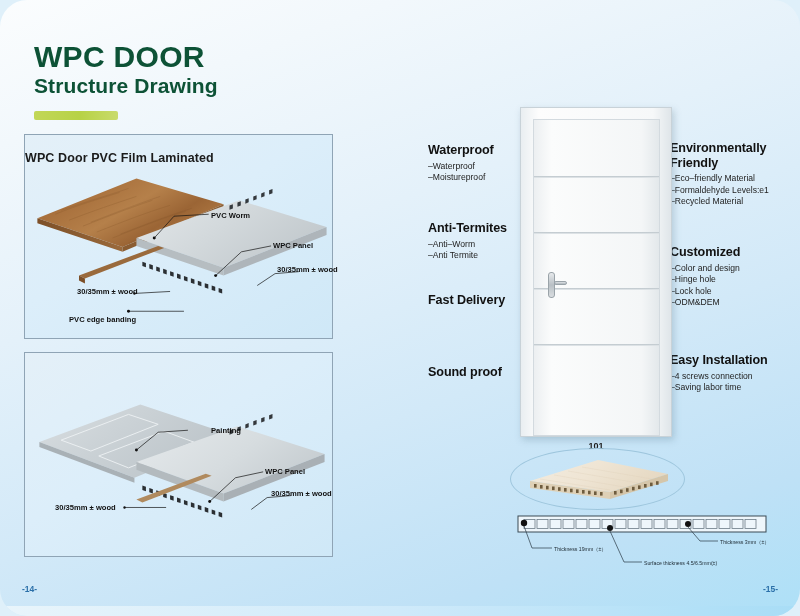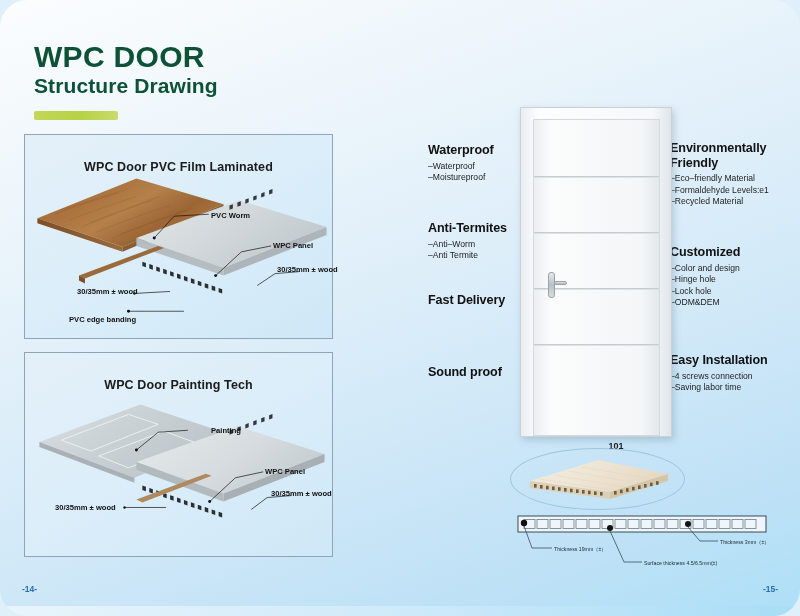--- a/index.html
+++ b/index.html
@@ -36,22 +36,22 @@
 
   .panel{
     position:absolute;left:24px;width:309px;
     border:1px solid #8fa4b5;
     background:linear-gradient(150deg,#e4f0f8 0%,#dceefa 45%,#cfe8f7 100%);
     box-sizing:border-box;
   }
   .panel-1{top:134px;height:205px;}
   .panel-2{top:352px;height:205px;}
   .panel-title{
-    text-align:center;font-size:12.5px;font-weight:bold;color:#1b1b1b;
-    margin-top:25px;letter-spacing:.1px;
+    text-align:left;font-size:12.5px;font-weight:bold;color:#1b1b1b;
+    margin-top:16px;letter-spacing:.1px;
   }
   .panel-art{position:absolute;left:0;top:0;width:100%;height:100%;}
 
   .lbl{position:absolute;font-size:7.6px;font-weight:bold;color:#111;white-space:nowrap;}
 
   
   .right-col{position:absolute;left:372px;top:0;width:428px;height:616px;}
   .right-title{
     position:absolute;left:0;right:0;top:66px;text-align:center;
     font-size:19.5px;font-weight:bold;color:#0a0a0a;letter-spacing:.2px;
@@ -61,21 +61,21 @@
   .feat h4{
     margin:0;font-size:12.6px;font-weight:bold;color:#111;line-height:1.16;letter-spacing:-.1px;
   }
   .feat ul{margin:3px 0 0 0;padding:0;list-style:none;}
   .feat li{font-size:8.6px;color:#222;line-height:1.35;white-space:nowrap;}
 
   .feat-left{text-align:left;left:56px;}
   .feat-right{text-align:left;left:298px;width:132px;}
 
   
-  .door-wrap{position:absolute;left:148px;top:107px;width:152px;height:330px;padding-left:40px;}
+  .door-wrap{position:absolute;left:148px;top:107px;width:152px;height:330px;}
   .door-frame{
     position:absolute;left:0;top:0;width:152px;height:330px;
     background:linear-gradient(90deg,#e9eef1 0%,#fdfdfd 12%,#f6f8f9 88%,#dfe5e9 100%);
     border:1px solid #c8d2d8;box-sizing:border-box;
     box-shadow:2px 3px 7px rgba(80,110,130,.28);
   }
   .door-leaf{
     position:absolute;left:12px;top:11px;right:11px;bottom:0;
     background:linear-gradient(90deg,#eceff1 0%,#fbfcfc 14%,#f4f6f7 86%,#e3e8eb 100%);
     border:1px solid #d3dadf;box-sizing:border-box;
@@ -216,21 +216,20 @@
       </svg>
 
       <div class="lbl" style="left:186px;top:76px;">PVC Worm</div>
       <div class="lbl" style="left:248px;top:106px;">WPC Panel</div>
       <div class="lbl" style="left:252px;top:130px;">30/35mm ± wood</div>
       <div class="lbl" style="left:52px;top:152px;">30/35mm ± wood</div>
       <div class="lbl" style="left:44px;top:180px;">PVC edge banding</div>
     </div>
 
     <div class="panel panel-2">
-      <div class="panel-title">WPC Door Painting Tech</div>
       <svg class="panel-art" viewBox="0 0 309 205">
         <defs>
           <linearGradient id="paint" x1="0" y1="0" x2="1" y2="0.5">
             <stop offset="0%" stop-color="#d9dee1"></stop>
             <stop offset="45%" stop-color="#cbd2d6"></stop>
             <stop offset="100%" stop-color="#bcc4c9"></stop>
           </linearGradient>
           <linearGradient id="wpc2" x1="0" y1="0" x2="1" y2="0.5">
             <stop offset="0%" stop-color="#e6eaec"></stop>
             <stop offset="60%" stop-color="#d6dcdf"></stop>

